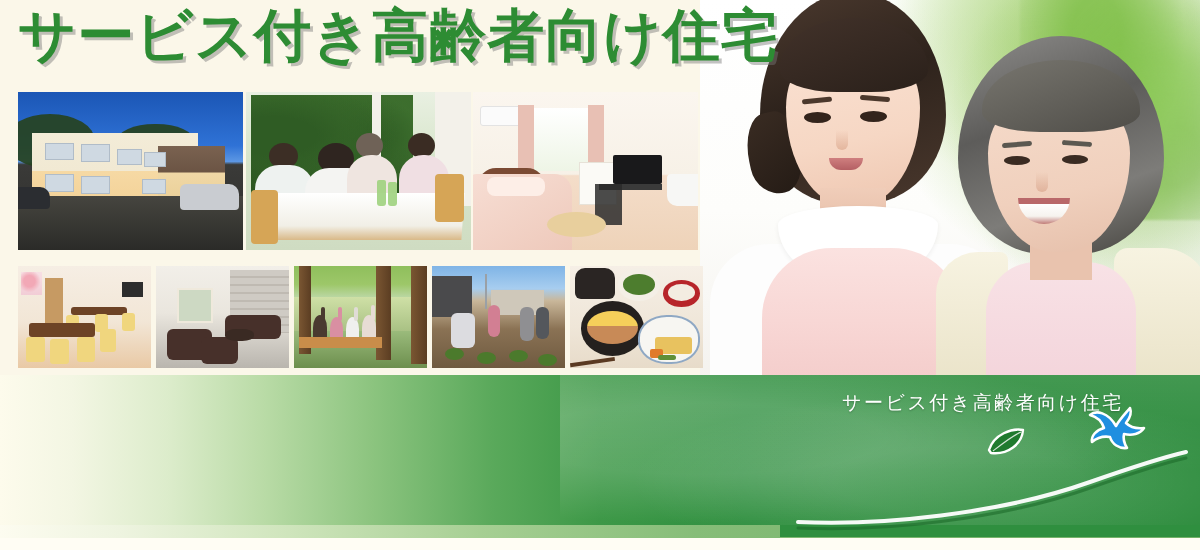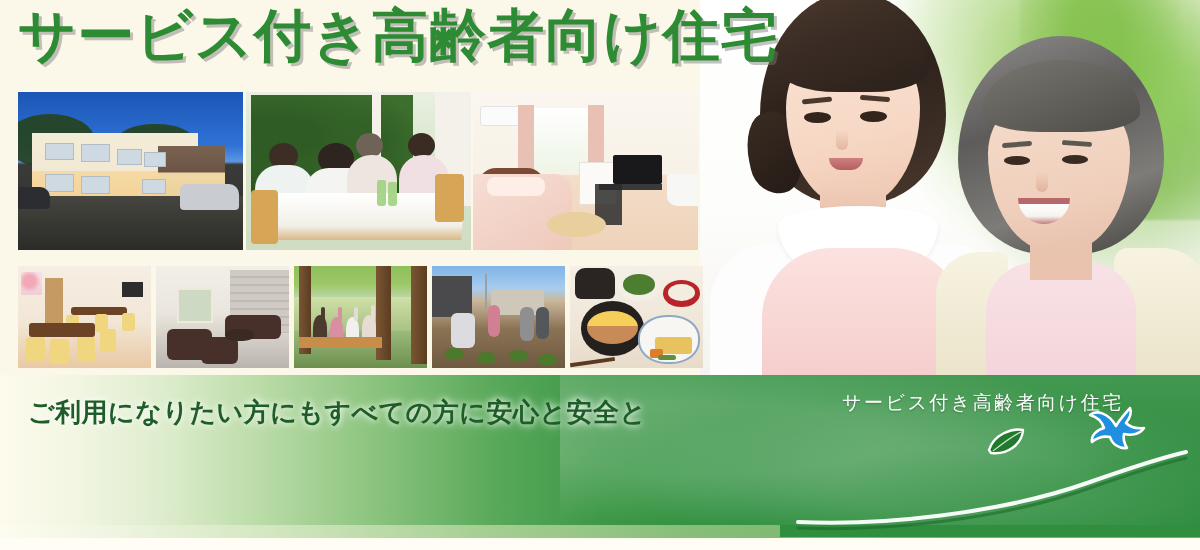--- a/index.html
+++ b/index.html
@@ -486,21 +486,20 @@
   </div>
 
   <div class="band">
     <div class="band-ghost"></div>
   </div>
   <div class="band-bottom"></div>
   <div class="band-bottom-r"></div>
   <div class="footer-white"></div>
 
   <div class="lead">
-    <div>ご利用になりたい方にもすべての方に安心と安全と</div>
   </div>
 
   <div class="logo">
     <div class="logo-tag">サービス付き高齢者向け住宅</div>
 
     <svg class="logo-swoosh" viewBox="0 0 400 90">
       <path d="M8,80 C90,84 210,72 300,40 C340,26 370,16 396,10" fill="none" stroke="#ffffff" stroke-width="4" stroke-linecap="round" opacity=".95"></path>
       <path d="M8,86 C90,90 210,78 300,46 C340,32 370,22 396,16" fill="none" stroke="#1d6b2a" stroke-width="3" stroke-linecap="round" opacity=".6"></path>
     </svg>
 

